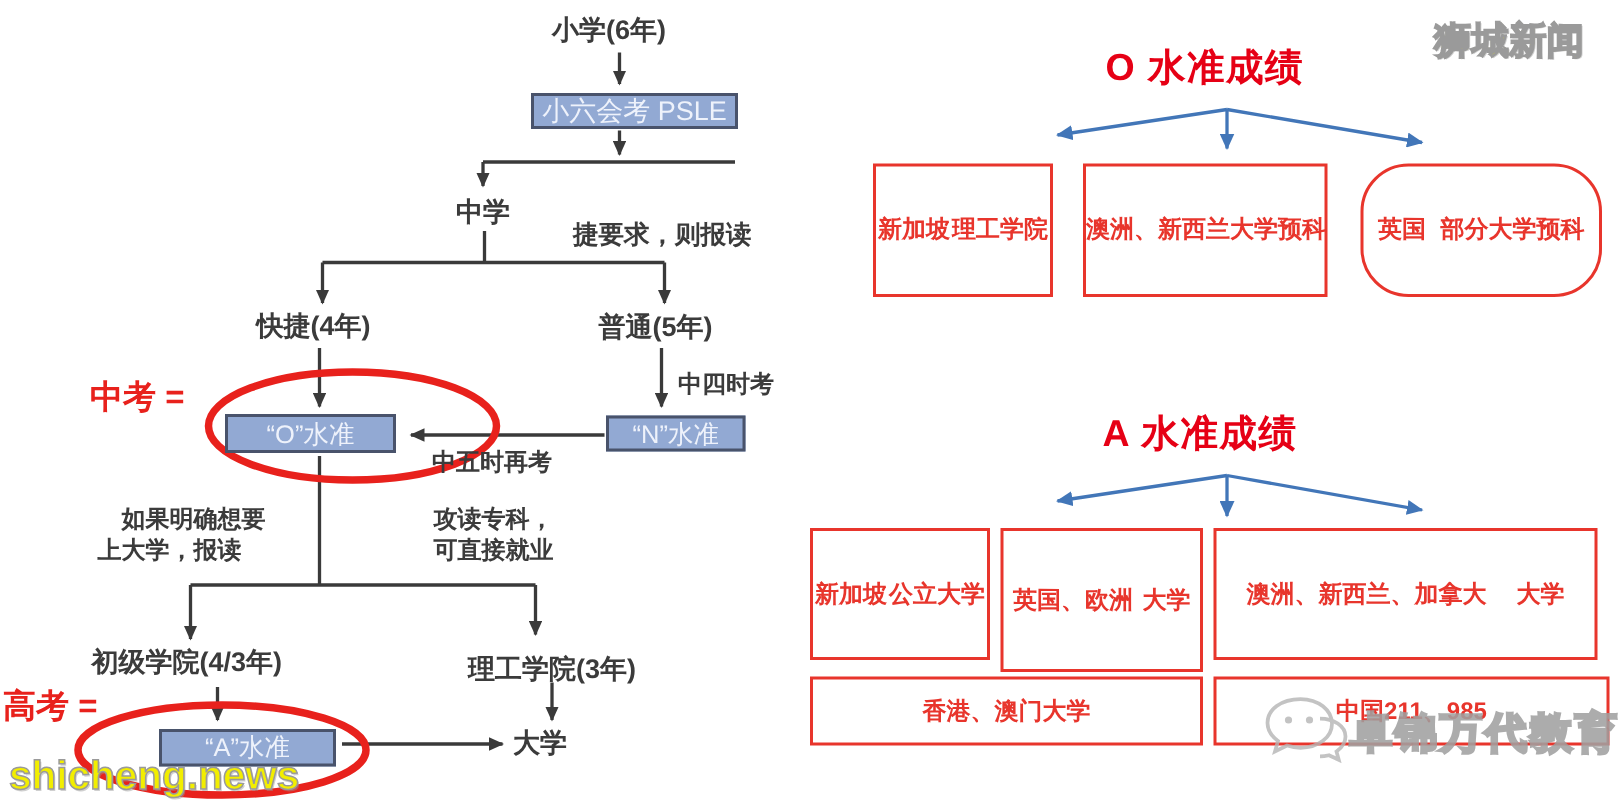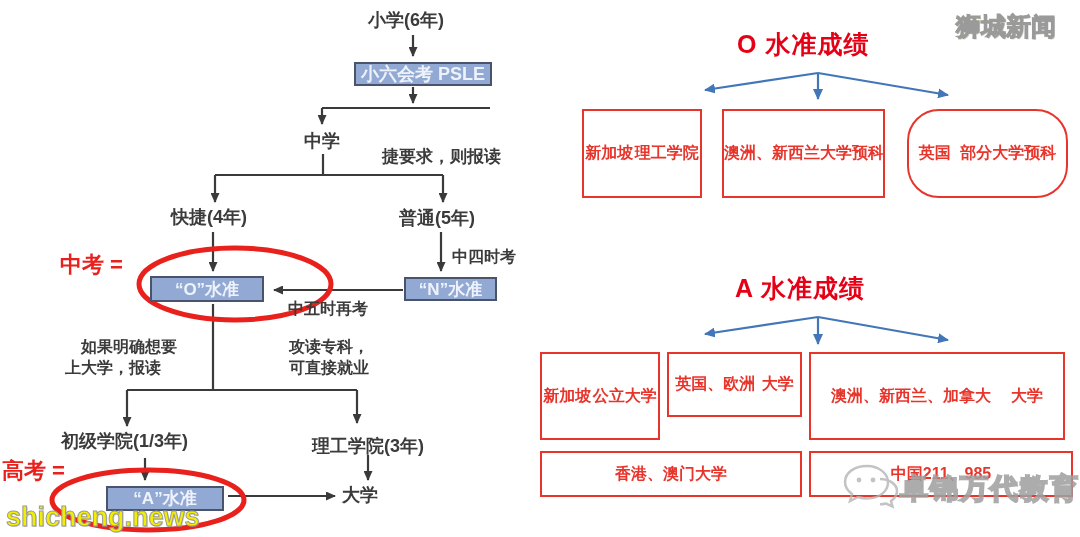--- a/index.html
+++ b/index.html
@@ -6,21 +6,21 @@
   .stage{
     position:relative;width:1080px;height:537px;background:#ffffff;overflow:hidden;
     font-family:"Liberation Sans","DejaVu Sans",sans-serif;
   }
   svg.layer{position:absolute;left:0;top:0;width:1080px;height:537px;pointer-events:none;}
   .t{position:absolute;white-space:nowrap;color:#3b3b3b;font-weight:600;font-size:17px;line-height:1.15;}
   .big{font-size:18px;}
   .small{font-size:16px;}
   .bluebox{
     position:absolute;background:#92a9d3;border:2px solid #49536b;color:#eef2fb;
-    font-weight:700;font-size:17px;text-align:center;display:flex;align-items:center;justify-content:center;
+    font-weight:400;font-size:17px;text-align:center;display:flex;align-items:center;justify-content:center;
     box-sizing:border-box;white-space:nowrap;
   }
   .redlabel{position:absolute;color:#e8211c;font-weight:800;font-size:22px;white-space:nowrap;}
   .rtitle{position:absolute;color:#e60015;font-weight:800;font-size:25px;white-space:nowrap;letter-spacing:1px;}
   .rbox{
     position:absolute;border:2px solid #e8352c;background:#ffffff;color:#e8352c;font-weight:700;
     font-size:16px;text-align:center;display:flex;flex-direction:row;justify-content:space-evenly;
     align-items:center;box-sizing:border-box;white-space:nowrap;
   }
   .rbox1{justify-content:center;}
@@ -104,21 +104,21 @@
 
   <div class="t small" style="left:288px;top:300px;">中五时再考</div>
 
   <div class="redlabel" style="left:60px;top:250px;">中考 =</div>
 
   <div class="t small" style="left:81px;top:338px;">如果明确想要</div>
   <div class="t small" style="left:65px;top:359px;">上大学，报读</div>
   <div class="t small" style="left:289px;top:338px;">攻读专科，</div>
   <div class="t small" style="left:289px;top:359px;">可直接就业</div>
 
-  <div class="t big" style="left:61px;top:431px;">初级学院(1/3年)</div>
+  <div class="t big" style="left:61px;top:431px;">初级学院(4/3年)</div>
   <div class="t big" style="left:312px;top:436px;text-align:right;">理工学院(3年)</div>
 
   <div class="bluebox" style="left:106px;top:486px;width:118px;height:25px;">“A”水准</div>
 
   <div class="redlabel" style="left:2px;top:456px;">高考 =</div>
 
   <div class="t big" style="left:342px;top:485px;">大学</div>
 
   <div class="ywm" style="left:6px;top:502px;font-size:27px;">shicheng.news</div>
 
@@ -136,21 +136,21 @@
     <span>英国</span>
     <span>部分大学预科</span>
   </div>
 
   <div class="rtitle" style="left:735px;top:272px;">A 水准成绩</div>
 
   <div class="rbox" style="left:540px;top:352px;width:120px;height:88px;">
     <span>新加坡</span>
     <span>公立大学</span>
   </div>
-  <div class="rbox" style="left:667px;top:352px;width:135px;height:65px;">
+  <div class="rbox" style="left:667px;top:352px;width:135px;height:96px;">
     <span>英国、欧洲</span>
     <span>大学</span>
   </div>
   <div class="rbox" style="left:809px;top:352px;width:256px;height:88px;">
     <span>澳洲、新西兰、加拿大</span>
     <span>大学</span>
   </div>
 
   <div class="rbox rbox1" style="left:540px;top:451px;width:262px;height:46px;">
     <span>香港、澳门大学</span>

